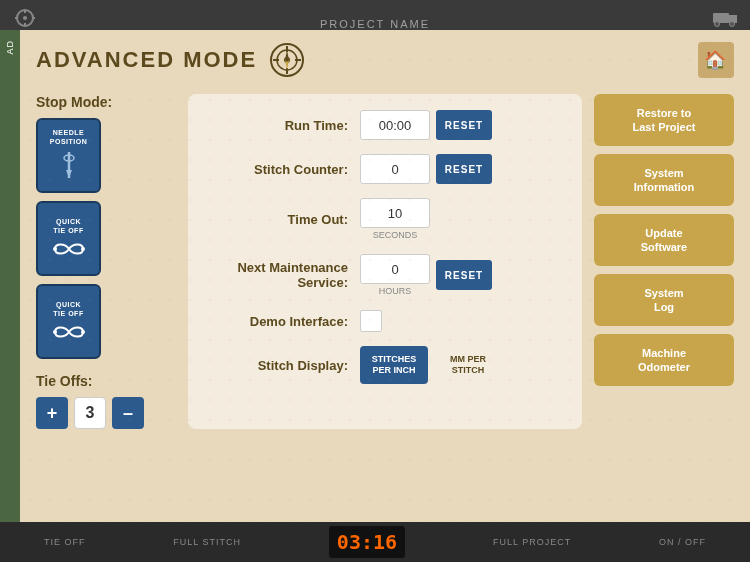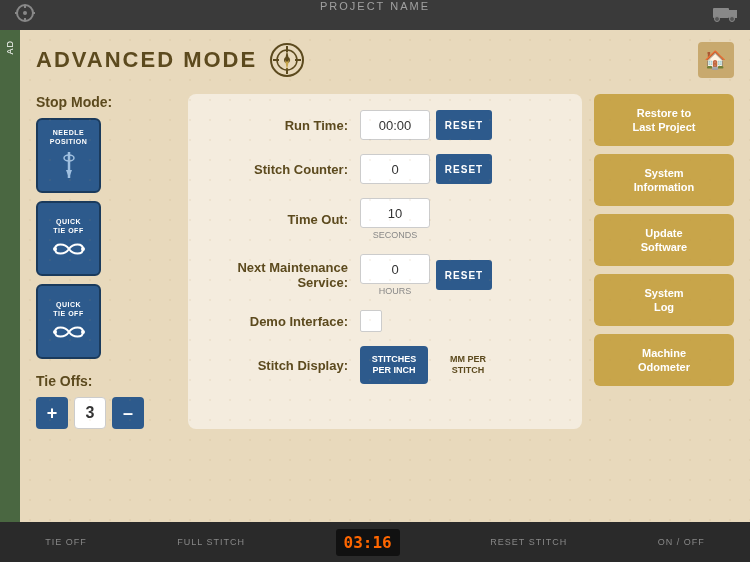--- a/index.html
+++ b/index.html
@@ -9,21 +9,21 @@
       overflow: hidden;
       font-family: Arial, sans-serif;
       background: #c8b89a;
     }
 
     
     .top-bar {
       height: 30px;
       background: #3a3a3a;
       display: flex;
-      align-items: flex-start;
+      align-items: flex-end;
       justify-content: center;
       position: relative;
     }
     .top-bar-title {
       color: #a0a0a0;
       font-size: 11px;
       letter-spacing: 2px;
     }
     .top-bar-icon-left {
       position: absolute;
@@ -301,21 +301,21 @@
     }
     .bottom-item {
       color: #888;
       font-size: 9px;
       text-align: center;
       letter-spacing: 1px;
     }
     .clock-display {
       background: #111;
       color: #ff6600;
-      font-size: 16px;
+      font-size: 20px;
       font-family: monospace;
       padding: 4px 8px;
       border-radius: 3px;
       font-weight: bold;
     }
 
     
     .compass-svg {
       display: inline-block;
     }
@@ -477,15 +477,15 @@
 Odometer</button>
       </div>
     </div>
   </div>
 </div>
 
 <div class="bottom-bar">
   <span class="bottom-item">TIE OFF</span>
   <span class="bottom-item">FULL STITCH</span>
   <div class="clock-display">03:16</div>
-  <span class="bottom-item">RESET STITCH</span>
+  <span class="bottom-item">FULL PROJECT</span>
   <span class="bottom-item">ON / OFF</span>
 </div>
 
 </body></html>

